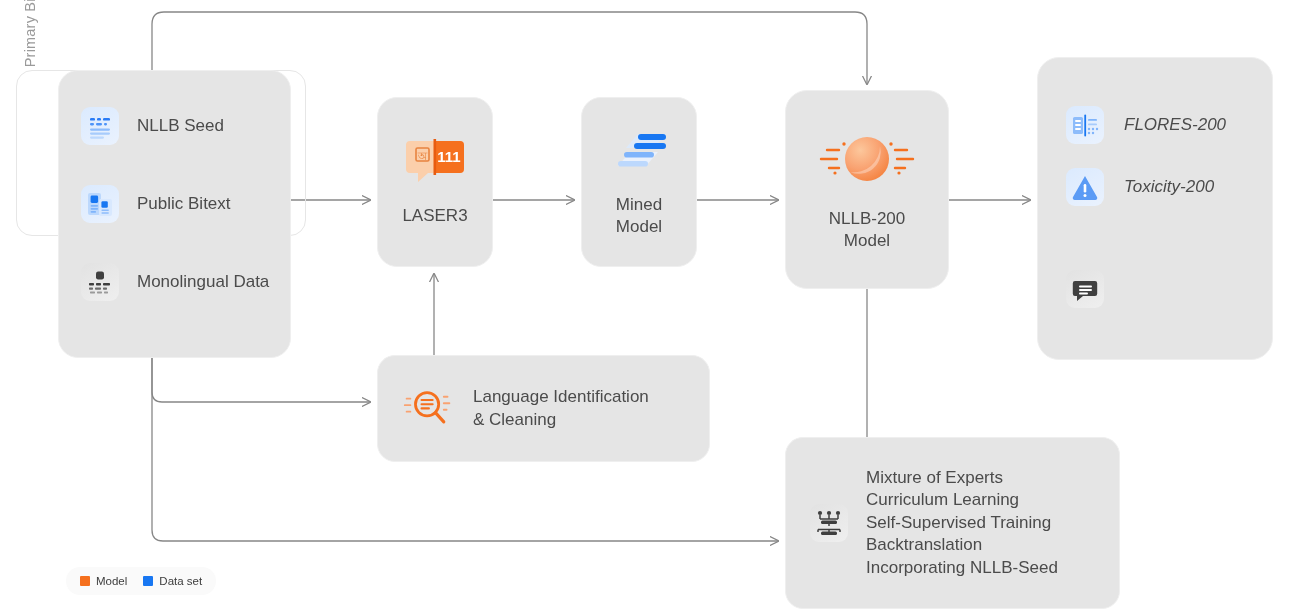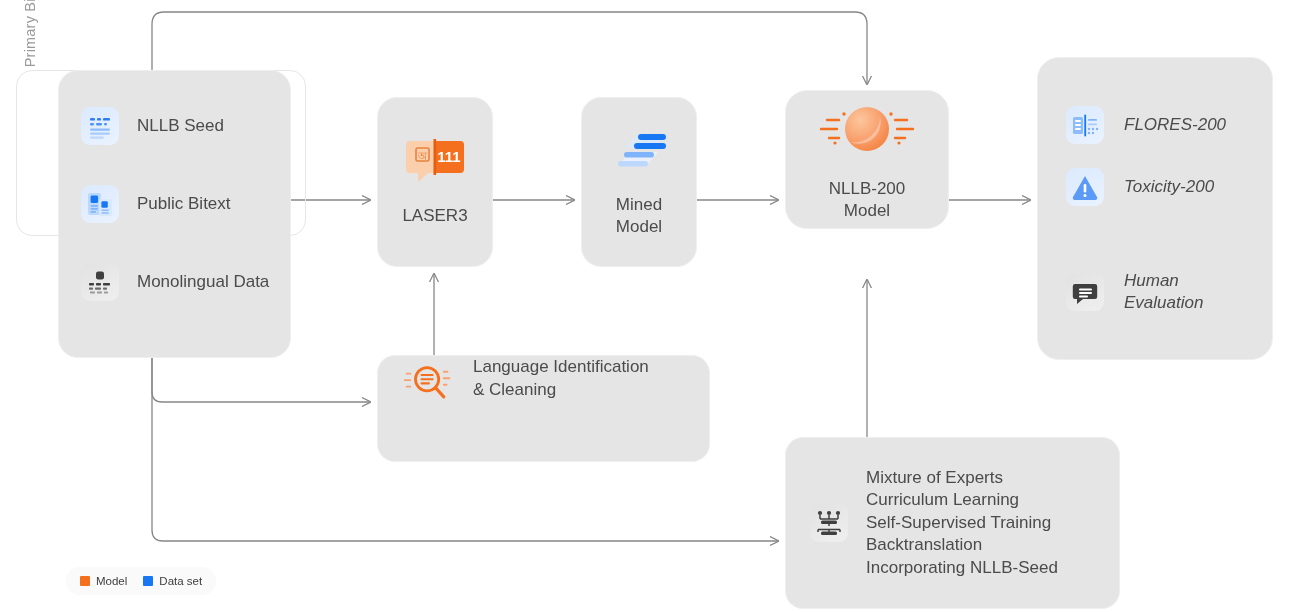--- a/index.html
+++ b/index.html
@@ -92,21 +92,21 @@
     width: 116px; height: 170px;
     border-radius: 20px;
   }
   #mined-bitext {
     left: 581px; top: 97px;
     width: 116px; height: 170px;
     border-radius: 20px;
   }
   #nllb-model {
     left: 785px; top: 90px;
-    width: 164px; height: 139px;
+    width: 164px; height: 199px;
     border-radius: 22px;
   }
   .stage-inner {
     position: absolute;
     inset: 0;
     display: flex;
     flex-direction: column;
     align-items: center;
     justify-content: center;
     gap: 14px;
@@ -143,21 +143,21 @@
   
   #lid-panel {
     left: 377px; top: 355px;
     width: 333px; height: 107px;
     border-radius: 18px;
   }
   #lid-panel .inner {
     position: absolute;
     inset: 0;
     display: flex;
-    align-items: flex-start;
+    align-items: center;
     gap: 19px;
     padding-left: 24px;
   }
   .panel-label {
     font-size: 17px;
     color: #4b4b4b;
     line-height: 1.34;
     white-space: pre-line;
   }
 
@@ -465,22 +465,20 @@
       <span class="tile tile-gray">
         <svg viewBox="0 0 38 38" width="38" height="38">
           <path d="M9 11 h20 a2.2 2.2 0 0 1 2.2 2.2 v10.6 a2.2 2.2 0 0 1 -2.2 2.2 h-12 l-6 5 v-5 h-2 a2.2 2.2 0 0 1 -2.2 -2.2 v-10.6 A2.2 2.2 0 0 1 9 11 z" fill="#3f3f3f"></path>
           <g fill="#ffffff">
             <rect x="13" y="15.5" width="13" height="1.9" rx="0.95"></rect>
             <rect x="13" y="19" width="13" height="1.9" rx="0.95"></rect>
             <rect x="13" y="22.5" width="9" height="1.9" rx="0.95"></rect>
           </g>
         </svg>
       </span>
-      <span class="eval-label">Human
-Evaluation</span>
     </div>
   </div>
 
   <div id="legend">
     <span class="legend-item">
       <span class="swatch" style="background:#f5701e"></span>
       <span>Model</span>
     </span>
     <span class="legend-item">
       <span class="swatch" style="background:#1877f2"></span>

